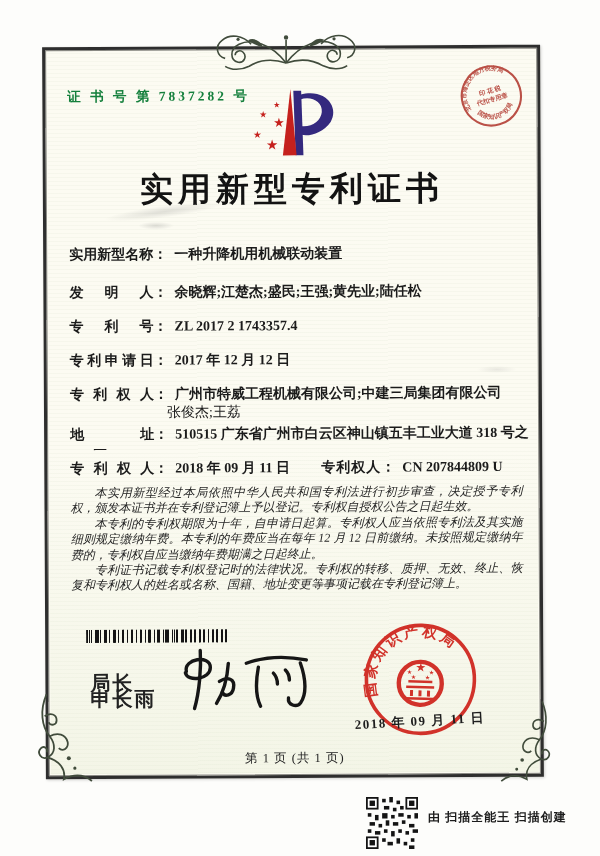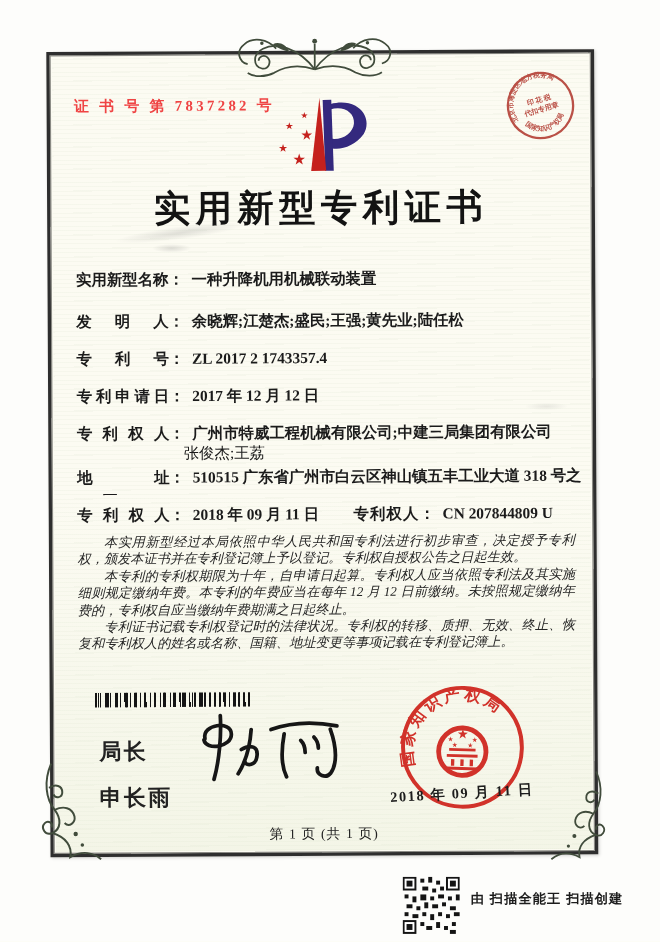--- a/index.html
+++ b/index.html
@@ -17,21 +17,21 @@
     box-shadow:inset 0 0 0 1px #8a8a84, 1px 1px 3px rgba(0,0,0,.18);
     transform:rotate(-0.3deg);
   }
   .sheet .tint{
     position:absolute;inset:2px;pointer-events:none;
     background:
       linear-gradient(180deg, rgba(255,255,250,0) 55%, rgba(222,230,202,.28) 100%),
       repeating-linear-gradient(0deg, rgba(130,160,115,.05) 0 1px, transparent 1px 4px);
   }
   .abs{position:absolute;}
-  .cert-no{left:22px;top:38px;font-size:13.5px;letter-spacing:3px;color:#ef4444;font-weight:600;}
+  .cert-no{left:22px;top:38px;font-size:13.5px;letter-spacing:3px;color:#15803d;font-weight:600;}
   .title{left:0;right:0;top:118px;text-align:center;font-size:33px;font-weight:bold;
          letter-spacing:5px;color:#131313;}
   
   .row{position:absolute;left:23px;font-size:14px;color:#1b1b1b;font-weight:600;white-space:nowrap;}
   .flabel{display:inline-block;width:84px;text-align:justify;text-align-last:justify;vertical-align:top;}
   .flabel-n{letter-spacing:1px;}
   .colon{margin-right:7px;}
   .cont{position:absolute;font-size:14px;color:#1b1b1b;font-weight:400;white-space:nowrap;}
   
   .paras{position:absolute;left:23px;top:436px;width:452px;font-size:12px;line-height:15.4px;
@@ -139,21 +139,21 @@
 
     <div class="paras">
       <p>本实用新型经过本局依照中华人民共和国专利法进行初步审查，决定授予专利权，颁发本证书并在专利登记簿上予以登记。专利权自授权公告之日起生效。</p>
       <p>本专利的专利权期限为十年，自申请日起算。专利权人应当依照专利法及其实施细则规定缴纳年费。本专利的年费应当在每年 12 月 12 日前缴纳。未按照规定缴纳年费的，专利权自应当缴纳年费期满之日起终止。</p>
       <p>专利证书记载专利权登记时的法律状况。专利权的转移、质押、无效、终止、恢复和专利权人的姓名或名称、国籍、地址变更等事项记载在专利登记簿上。</p>
     </div>
 
     <div class="abs barcode"></div>
 
     <div class="abs signer" style="top:620px">局长</div>
-    <div class="abs signer" style="top:662px">申长雨</div>
+    <div class="abs signer" style="top:636px">申长雨</div>
 
     <svg class="abs signature" viewBox="0 0 150 64" fill="none" stroke="#161616" stroke-width="3.4" stroke-linecap="round">
       <path d="M14,24 C11,11 38,7 38,20 C38,32 15,35 13,25"></path>
       <path d="M28,3 C29,20 27,44 22,61"></path>
       <path d="M56,16 C55,30 51,45 44,56"></path>
       <path d="M47,34 C55,29 63,31 61,41 C60,48 52,50 50,45"></path>
       <path d="M74,16 C94,9 114,9 134,13"></path>
       <path d="M86,20 C83,36 83,49 88,59"></path>
       <path d="M128,16 C134,33 134,48 128,56 C124,61 115,58 116,51"></path>
       <path d="M101,26 C104,29 105,33 105,37"></path>

